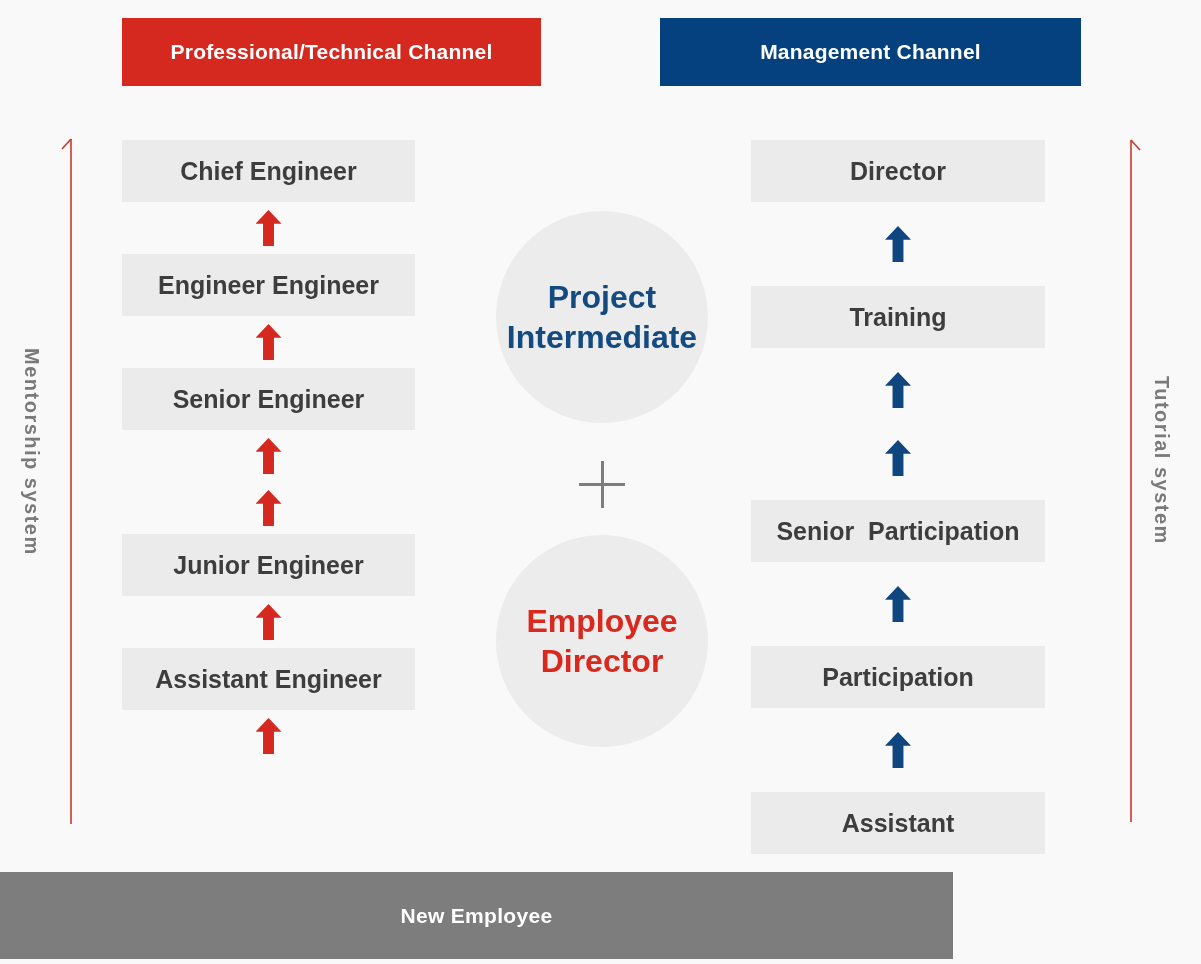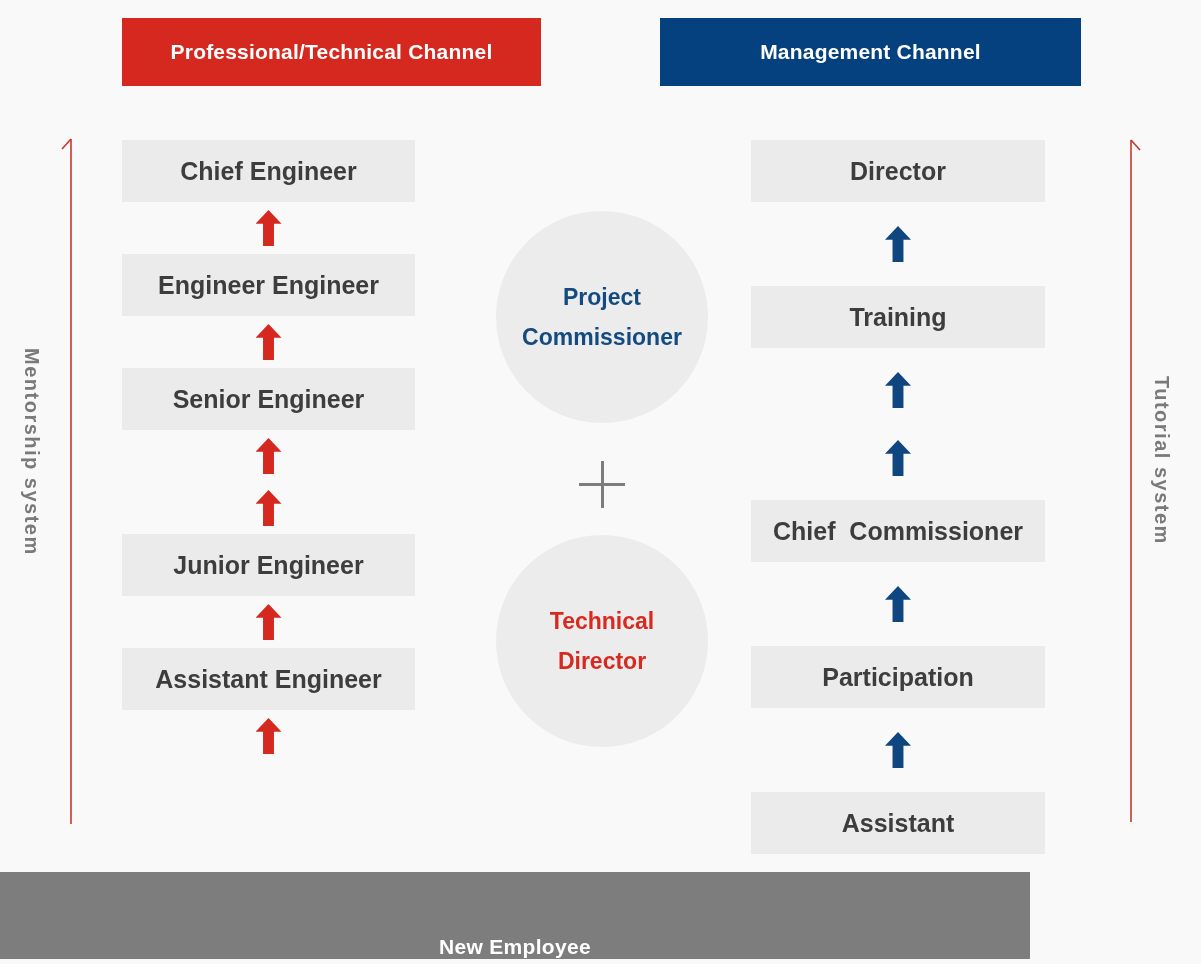--- a/index.html
+++ b/index.html
@@ -34,21 +34,21 @@
   .arrow-up{
     width:26px;height:36px;
     clip-path:polygon(50% 0,100% 38%,71% 38%,71% 100%,29% 100%,29% 38%,0 38%);
   }
   .arrow-up.red-arrow{background:var(--red);}
   .arrow-up.blue-arrow{background:var(--arrow-blue);}
   
   .circle{
     position:absolute;left:496px;width:212px;height:212px;border-radius:50%;
     background:var(--circle-bg);display:flex;flex-direction:column;align-items:center;justify-content:center;
-    font-size:23px;font-weight:bold;line-height:40px;text-align:center;
+    font-size:32px;font-weight:bold;line-height:40px;text-align:center;
   }
   .circle-top{top:211px;color:var(--circle-blue-text);}
   .circle-bottom{top:535px;color:var(--circle-red-text);}
   
   .plus{position:absolute;left:579px;top:461px;width:46px;height:47px;}
   .plus .ph{position:absolute;left:0;top:22px;width:46px;height:2.5px;background:var(--plus-gray);}
   .plus .pv{position:absolute;left:22px;top:0;width:2.5px;height:47px;background:var(--plus-gray);}
   
   .vlabel{
     position:absolute;writing-mode:vertical-rl;text-orientation:mixed;
@@ -56,22 +56,22 @@
     display:flex;align-items:center;
   }
   .vlabel-left{left:20px;top:348px;height:262px;}
   .vlabel-right{left:1150px;top:376px;height:216px;}
   
   .guide{position:absolute;}
   .guide-left{left:58px;top:134px;}
   .guide-right{left:1120px;top:134px;}
   
   .footer-bar{
-    position:absolute;left:0;top:872px;width:1030px;height:87px;background:var(--footer-bg);
-    display:flex;align-items:flex-end;justify-content:center;color:#ffffff;
+    position:absolute;left:0;top:872px;width:953px;height:87px;background:var(--footer-bg);
+    display:flex;align-items:center;justify-content:center;color:#ffffff;
     font-size:21px;font-weight:bold;letter-spacing:.3px;
   }
 </style>
 </head>
 <body>
 
 <div class="stage">
 
   <svg class="guide guide-left" width="24" height="696" viewBox="0 0 24 696">
     <line x1="13" y1="5" x2="13" y2="690" stroke="#c9392e" stroke-width="1.6"></line>
@@ -120,46 +120,46 @@
     <div class="arrow-slot">
         <div class="arrow-up blue-arrow"></div>
       </div>
     <div class="level-box">Training</div>
     <div class="arrow-slot">
         <div class="arrow-up blue-arrow"></div>
       </div>
     <div class="arrow-slot">
         <div class="arrow-up blue-arrow"></div>
       </div>
-    <div class="level-box">Chief  Commissioner</div>
+    <div class="level-box">Senior  Participation</div>
     <div class="arrow-slot">
         <div class="arrow-up blue-arrow"></div>
       </div>
     <div class="level-box">Participation</div>
     <div class="arrow-slot">
         <div class="arrow-up blue-arrow"></div>
       </div>
     <div class="level-box">Assistant</div>
     <div class="arrow-slot">
         <div class="arrow-up blue-arrow"></div>
       </div>
   </div>
 
   <div class="circle circle-top">
     <div>Project</div>
-    <div>Commissioner</div>
+    <div>Intermediate</div>
   </div>
 
   <div class="plus">
     <div class="ph"></div>
       <div class="pv"></div>
   </div>
 
   <div class="circle circle-bottom">
-    <div>Technical</div>
+    <div>Employee</div>
     <div>Director</div>
   </div>
 
   <div class="footer-bar">
     <span>New Employee</span>
   </div>
 
 </div>
 
 </body></html>

